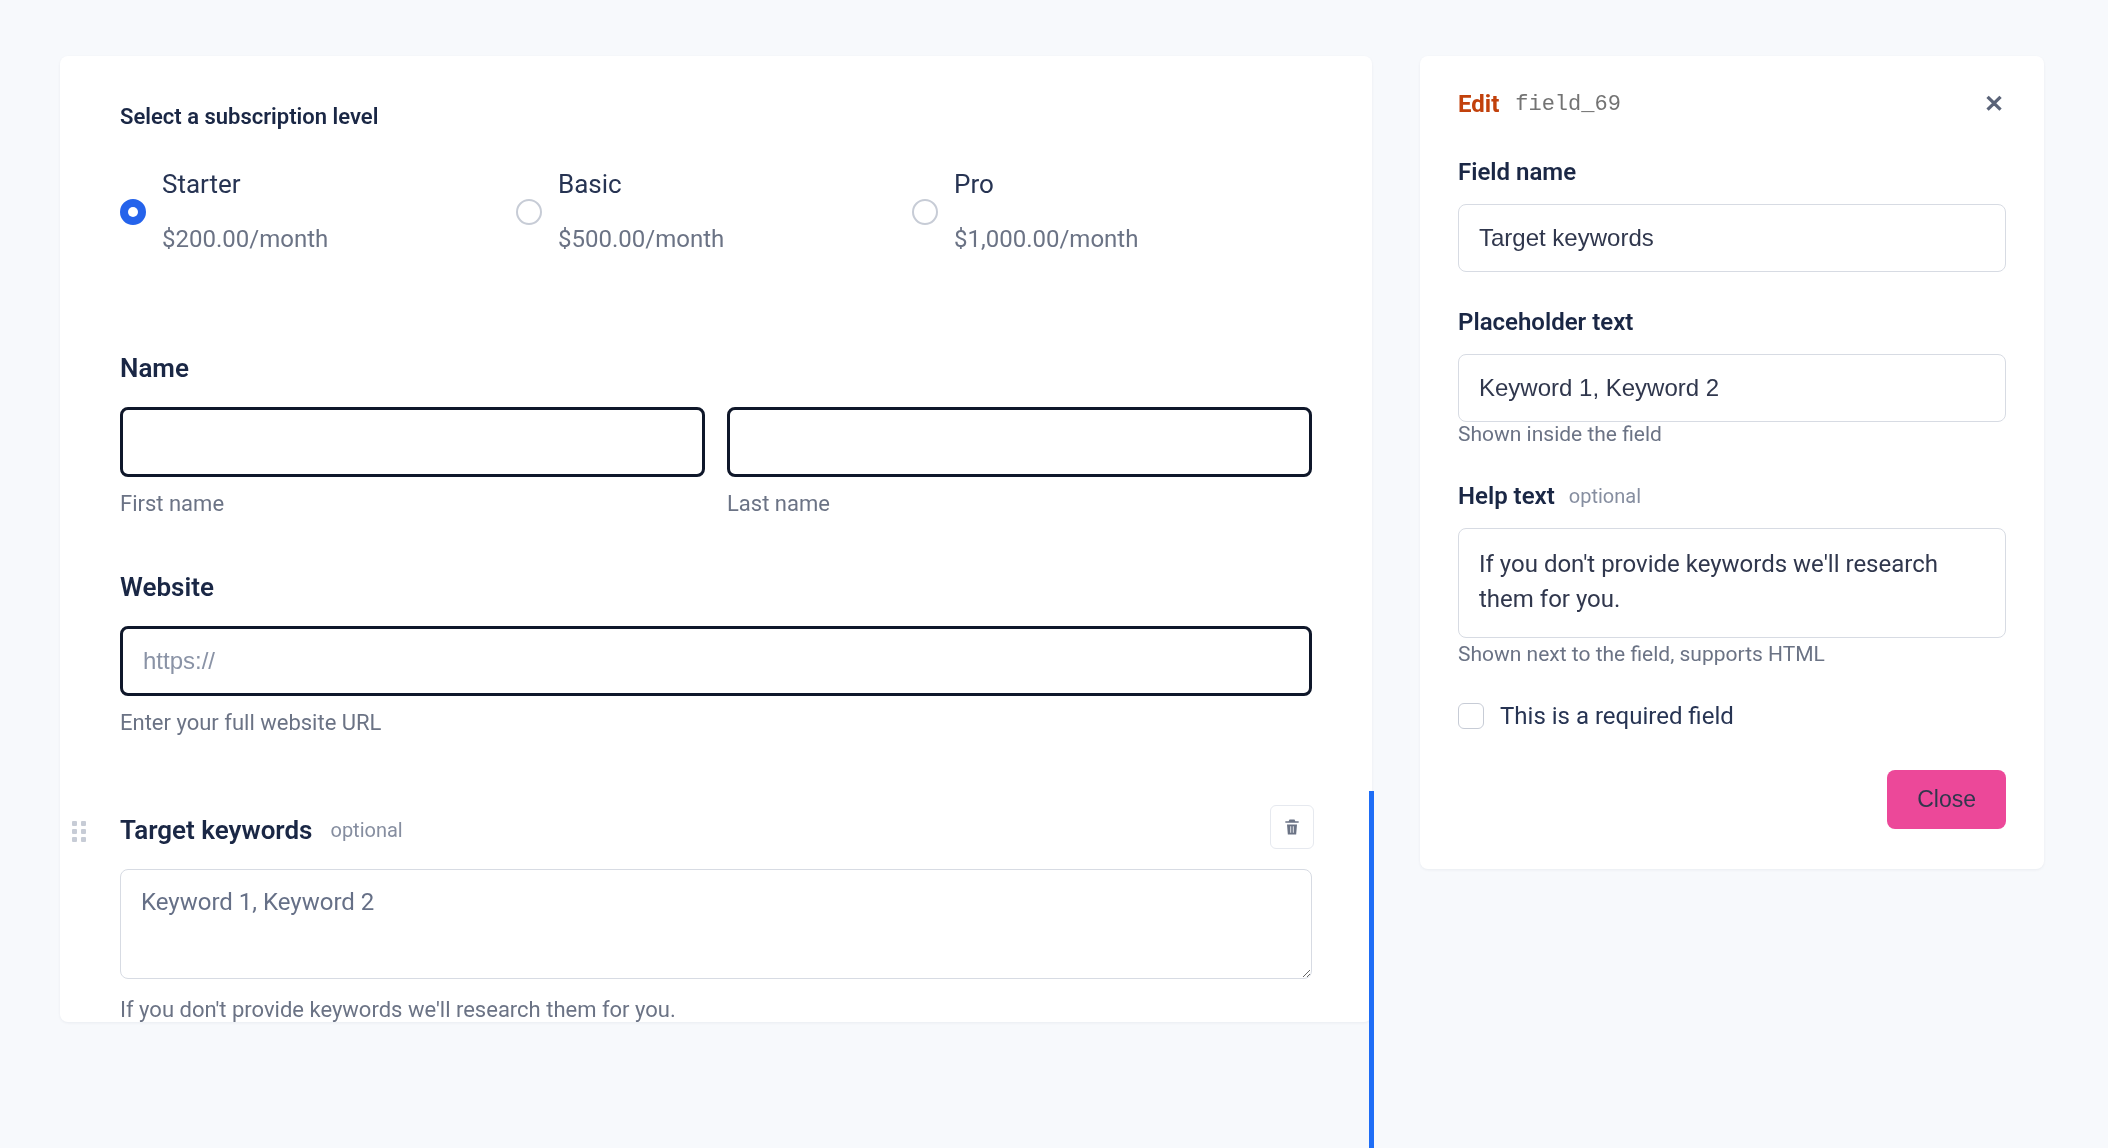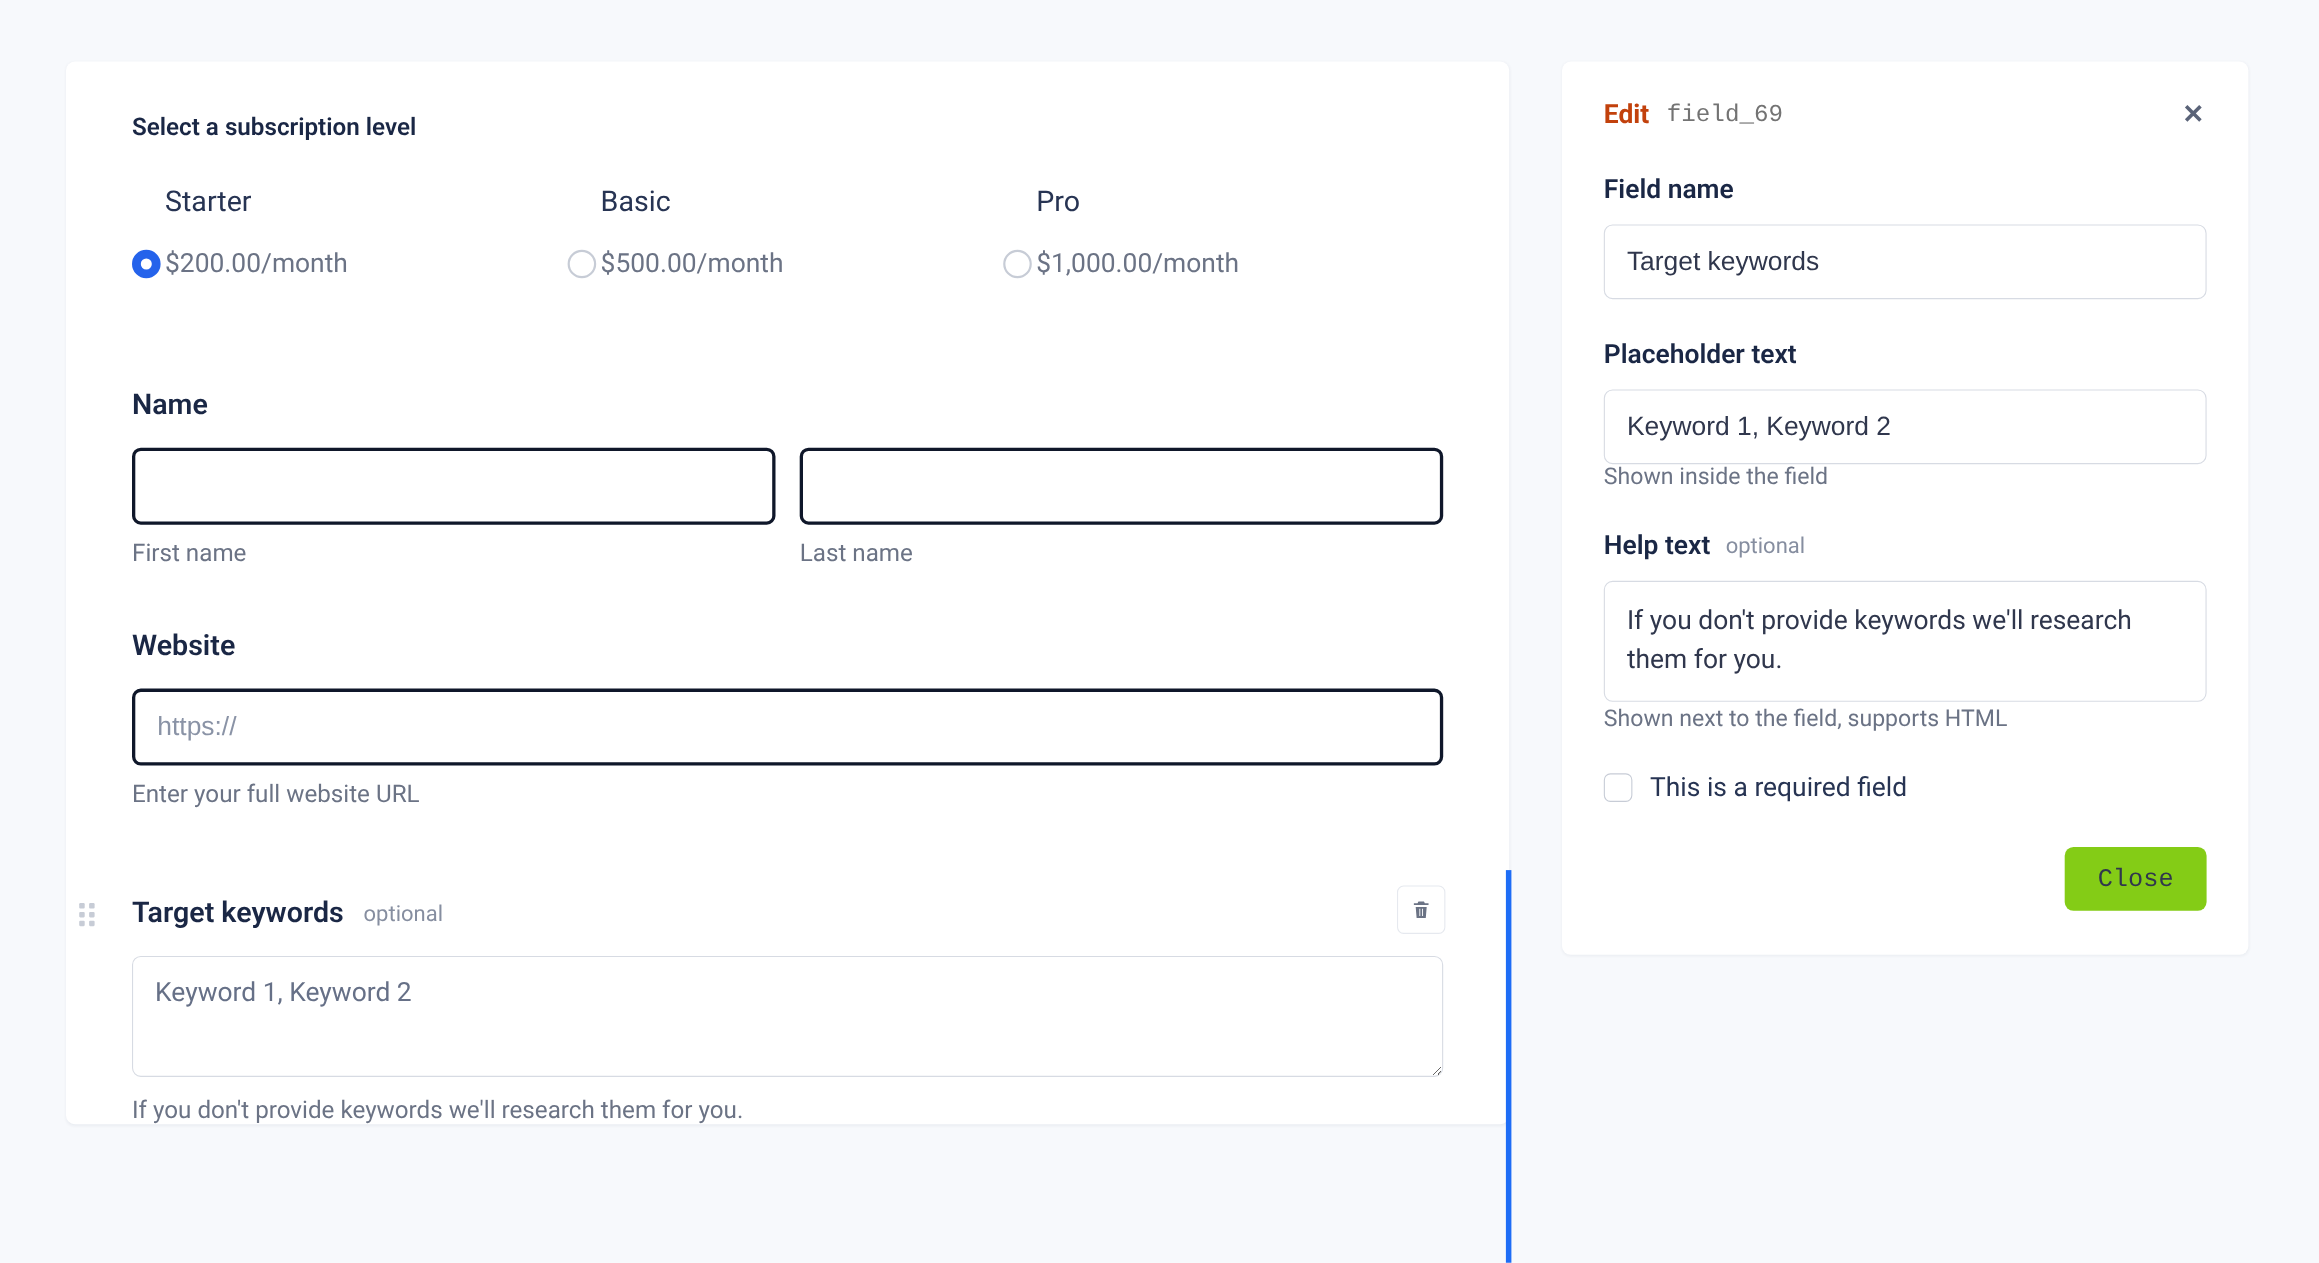--- a/index.html
+++ b/index.html
@@ -33,22 +33,22 @@
     color: #1a2745;
     margin-bottom: 40px;
   }
   .plans {
     display: flex;
     gap: 0;
     margin-bottom: 100px;
   }
   .plan {
     display: flex;
-    align-items: flex-end;
-    gap: 4px;
+    align-items: center;
+    gap: 16px;
     width: 396px;
   }
   .radio {
     width: 26px;
     height: 26px;
     border-radius: 50%;
     border: 2px solid #c7ccd6;
     background: #fff;
     flex-shrink: 0;
     margin-top: 2px;
@@ -269,28 +269,27 @@
   }
   .checkbox-label {
     font-size: 24px;
     color: #273453;
   }
   .panel-footer {
     display: flex;
     justify-content: flex-end;
   }
   .close-btn {
-    background: #84cc16;
+    background: #ec4899;
     border: none;
     border-radius: 8px;
     font-size: 23px;
     color: #30374d;
     padding: 16px 30px;
     cursor: pointer;
-    font-family: Liberation Mono, monospace;
   }
 </style>
 </head>
 <body>
 
 <div class="page">
   <div class="main-card">
     <div class="main-inner">
       <div class="section-title">Select a subscription level</div>
 

